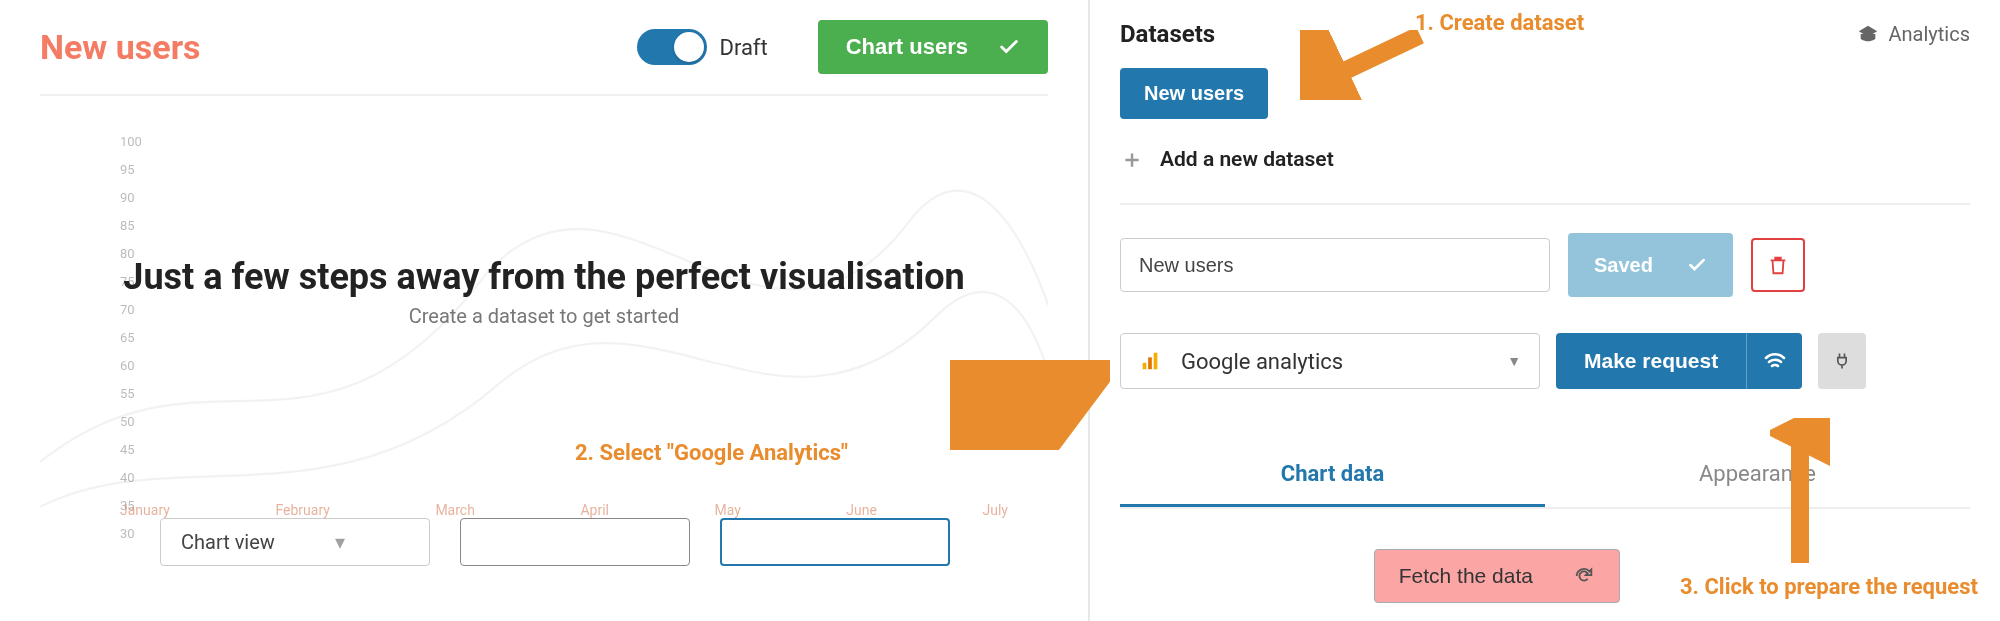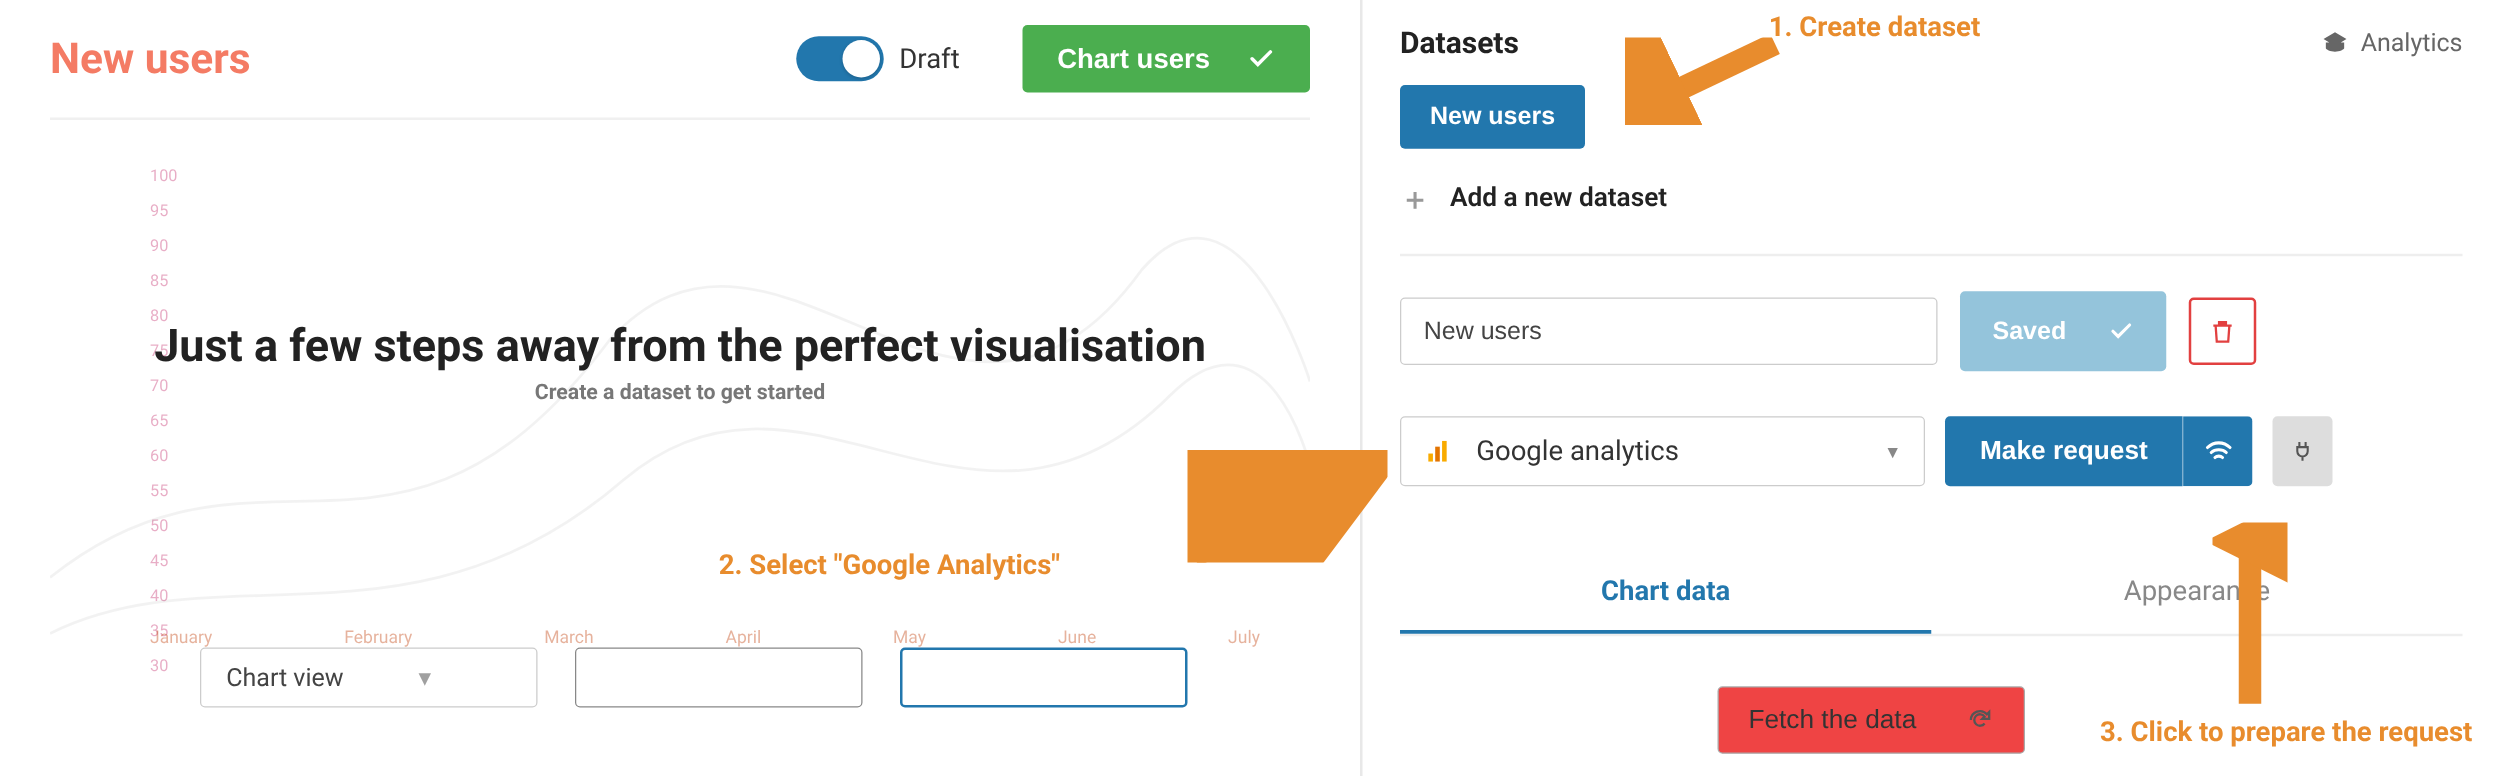--- a/index.html
+++ b/index.html
@@ -77,42 +77,42 @@
     .chart-bg {
       position: absolute;
       top: 0; left: 0; right: 0; bottom: 50px;
       opacity: 0.07;
     }
     .chart-y-labels {
       position: absolute;
       left: 80px;
       top: 8px;
       font-size: 13px;
-      color: #be185d;
+      color: #404040;
     }
     .chart-y-labels div { height: 28px; }
     .chart-x-labels {
       position: absolute;
       bottom: 38px;
       left: 80px;
       right: 40px;
       display: flex;
       justify-content: space-between;
       font-size: 14px;
       color: #c2410c;
       opacity: 0.4;
     }
     .overlay {
       position: absolute;
       top: 130px;
       left: 0; right: 0;
       text-align: center;
     }
     .overlay-title { font-size: 36px; font-weight: 700; color: #222; }
-    .overlay-sub { font-size: 17px; color: #777; margin-top: 6px; font-weight: bold; }
+    .overlay-sub { font-size: 20px; color: #777; margin-top: 6px; }
     .bottom-controls {
       position: absolute;
       bottom: -10px;
       left: 120px;
       display: flex;
       gap: 30px;
       align-items: center;
     }
     .dropdown-stub {
       border: 1px solid #ccc;
@@ -286,21 +286,21 @@
       border-bottom: 3px solid #2277ad;
     }
     .fetch-row {
       display: flex;
       justify-content: flex-end;
       margin-top: 40px;
       padding-right: 350px;
     }
     .fetch-btn {
       border: 1.5px solid #aaa;
-      background: #ef4444;
+      background: #fca5a5;
       border-radius: 4px;
       padding: 14px 24px;
       font-size: 21px;
       color: #333;
       display: flex;
       align-items: center;
       gap: 40px;
       cursor: pointer;
     }
     .annotation {

